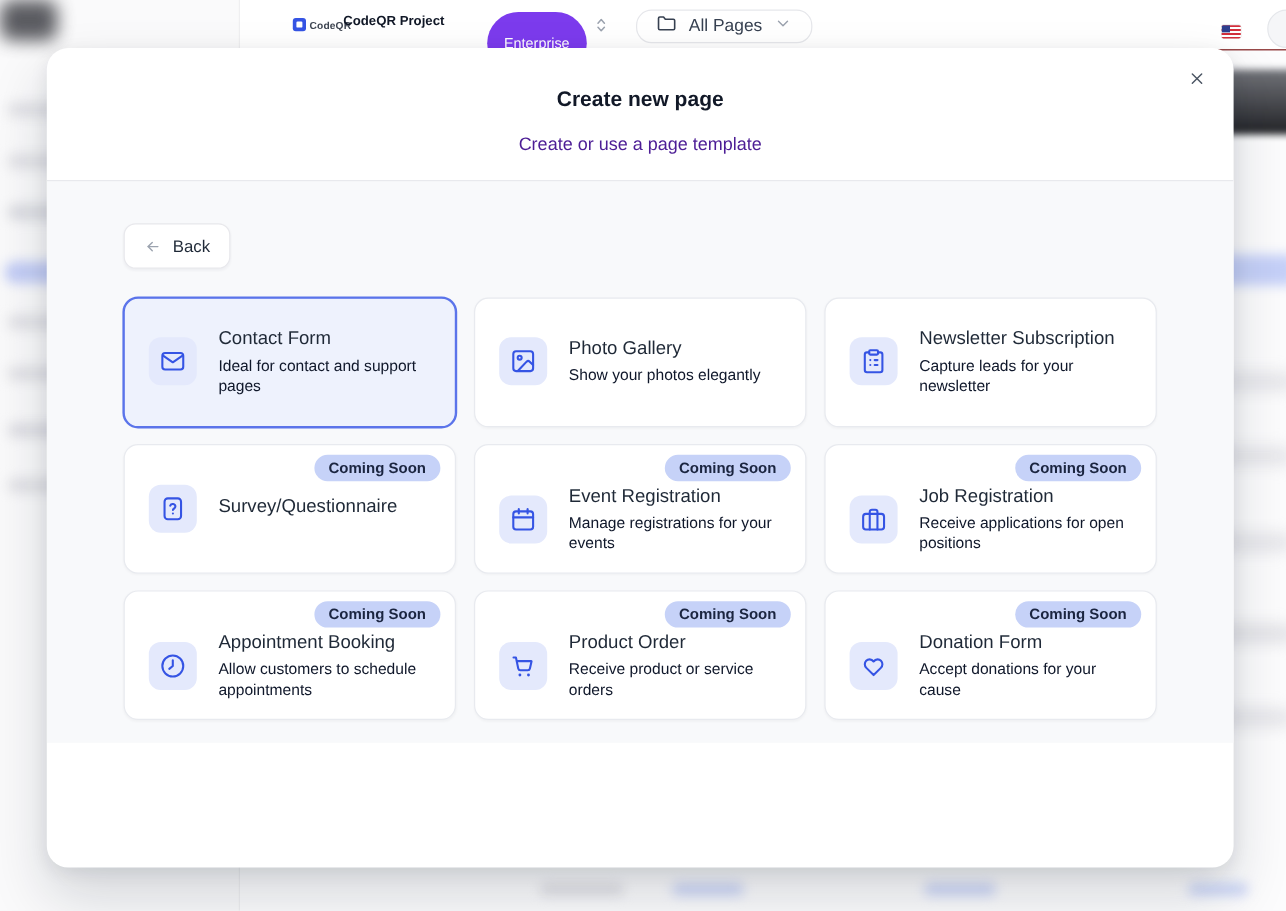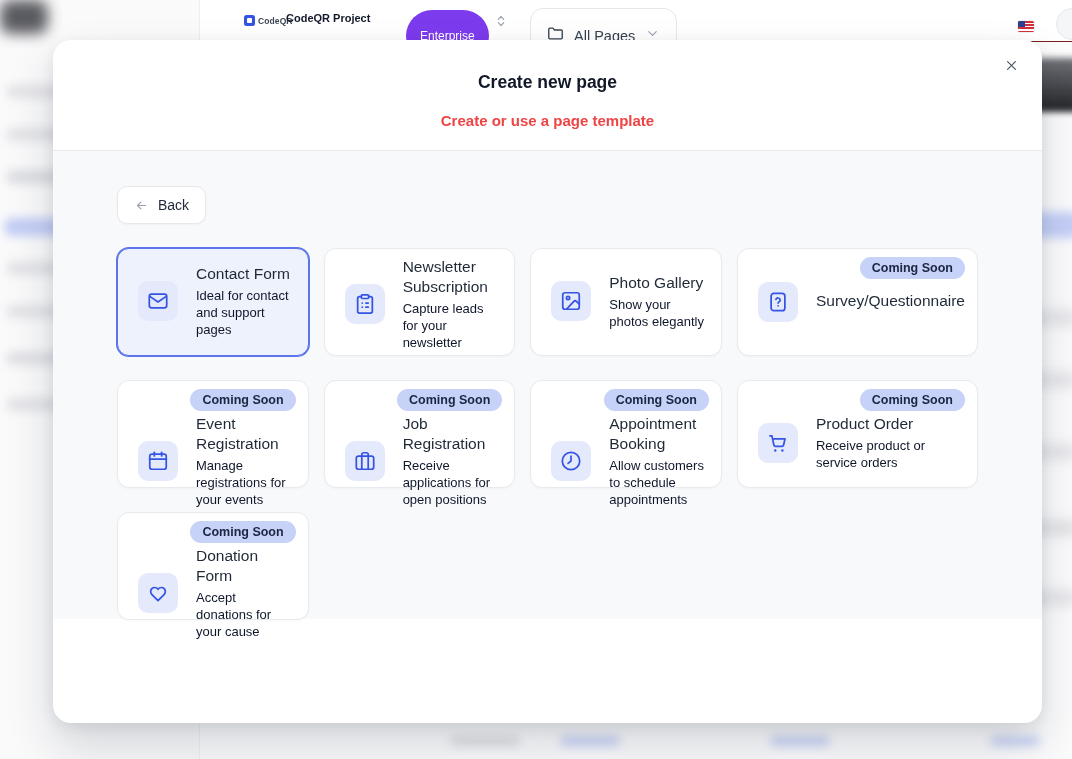--- a/index.html
+++ b/index.html
@@ -24,44 +24,44 @@
     border-bottom:1px solid #7f1d1d; z-index:2; }
   .brand { position:absolute; left:44px; top:15px; display:flex; align-items:center; gap:3px; }
   .brand .mini-sq { width:11px; height:11px; border-radius:2.5px; background:#3554E4; position:relative; }
   .brand .mini-sq::after { content:""; position:absolute; inset:3px; background:#fff; border-radius:1px; }
   .brand .brand-txt { font-size:8.5px; font-weight:700; color:#3F4652; letter-spacing:.1px; }
   .proj-name { position:absolute; left:86px; top:12px; font-size:11px; font-weight:600; color:#111827; }
   .plan-badge { position:absolute; left:206px; top:10px; background:var(--enterprise-bg,#7C3BED);
     color:#fff; font-size:12px; font-weight:500; padding:20px 14px; border-radius:999px; line-height:1; }
   .updown { position:absolute; left:293px; top:13px; color:#9CA3AF; }
   .pages-switch { position:absolute; left:330px; top:8px; display:flex; align-items:center; gap:10px;
-    border:1px solid #E6E7EB; border-radius:13px; background:#fff; padding:16px 16px; }
+    border:1px solid #E6E7EB; border-radius:13px; background:#fff; padding:2px 16px; }
   .pages-switch .lbl { font-size:14.5px; font-weight:500; color:#374151; }
   .flag { position:absolute; right:38px; top:21px; width:16px; height:11px; border-radius:1.5px; overflow:hidden;
     background:repeating-linear-gradient(#D22F3C 0 1.6px,#fff 1.6px 3.2px); box-shadow:0 0 0 .5px rgba(0,0,0,.12); }
   .flag::after { content:""; position:absolute; left:0; top:0; width:7px; height:6px; background:#2E3F8F; }
   .avatar-peek { position:absolute; right:-16px; top:8px; width:32px; height:32px; border-radius:50%;
     background:#F5F6F8; border:1px solid #E5E7EB; }
   
   .modal { position:absolute; left:39px; top:40px; width:989px; height:683px; border-radius:18px;
     background:#fff; box-shadow:0 24px 48px rgba(15,23,42,.16), 0 4px 14px rgba(15,23,42,.08);
-    z-index:10; overflow:hidden;margin-left:14px; }
+    z-index:10; overflow:hidden; }
   .modal-head { height:110px; position:relative; text-align:center; }
   .modal-title { padding-top:30px; font-size:17.5px; font-weight:600; color:#111827; line-height:24px; }
-  .modal-sub { margin-top:16px; font-size:15px; font-weight:700; color:#ef4444; line-height:22px; }
+  .modal-sub { margin-top:16px; font-size:15px; font-weight:400; color:#4c1d95; line-height:22px; }
   .close-btn { position:absolute; right:16px; top:12px; width:30px; height:30px; border:none; background:transparent;
     display:flex; align-items:center; justify-content:center; cursor:pointer; color:#4B5563; border-radius:6px; }
   .modal-body { height:469px; background:#F8F9FB; border-top:1px solid #E8E9ED; padding:35px 64px 0; }
   .back-btn { display:inline-flex; align-items:center; gap:9px; height:38px; padding:0 16px;
     background:#fff; border:1px solid #E8E8EC; border-radius:10px; cursor:pointer;
     font-family:inherit; font-size:14px; font-weight:500; color:#1F2937;
     box-shadow:0 1px 2px rgba(16,24,40,.04); }
   .back-btn .arr { color:#9CA3AF; display:flex; }
   
-  .grid { margin-top:24px; display:grid; grid-template-columns:repeat(4,1fr); grid-auto-rows:108px; gap:24px 15px; }
+  .grid { margin-top:24px; display:grid; grid-template-columns:repeat(3,1fr); grid-auto-rows:108px; gap:14px 15px; }
   .card { position:relative; border:1px solid #E8EAEF; border-radius:12px; background:#fff;
     padding:8px 12px 10px; display:flex; flex-direction:column; cursor:pointer;
     box-shadow:0 1px 2px rgba(16,24,40,.03); }
   .card.selected { border-color:var(--selected-border,#5B74EA); background:var(--selected-bg,#EEF2FD);
     box-shadow:0 0 0 1px var(--selected-border,#5B74EA); }
   .card .badge { display:none; align-self:flex-end; background:var(--coming-soon-bg,#C6D2F8);
     color:var(--coming-soon-text,#1B2540); font-size:12.5px; font-weight:600; line-height:18px;
     padding:2px 12px; border-radius:999px; }
   .card.badged .badge { display:inline-flex; }
   .card .content { display:flex; align-items:center; gap:18px; padding-left:8px; margin:auto 0; }
@@ -170,50 +170,50 @@
         <div class="title">Contact Form</div>
         <div class="desc">Ideal for contact and support pages</div>
       </span>
     </div>
   </div>
         <div class="card">
 
     <div class="content">
       <span class="tile">
               <svg class="ic" width="22" height="22" viewBox="0 0 24 24">
+                <rect x="3" y="3" width="18" height="18" rx="2.5"></rect>
+                <circle cx="8.8" cy="8.8" r="1.8"></circle>
+                <path d="m21 15.5-3.1-3.1a2 2 0 0 0-2.8 0L7.5 20.5"></path>
+              </svg>
+            </span>
+      <span class="txt">
+        <div class="title">Photo Gallery</div>
+        <div class="desc">Show your photos elegantly</div>
+      </span>
+    </div>
+  </div>
+        <div class="card">
+
+    <div class="content">
+      <span class="tile">
+              <svg class="ic" width="22" height="22" viewBox="0 0 24 24">
                 <rect x="8" y="2" width="8" height="4" rx="1"></rect>
                 <path d="M16 4h2a2 2 0 0 1 2 2v14a2 2 0 0 1-2 2H6a2 2 0 0 1-2-2V6a2 2 0 0 1 2-2h2"></path>
                 <path d="M9 11h.01"></path>
                 <path d="M13 11h2.5"></path>
                 <path d="M9 15.5h.01"></path>
                 <path d="M13 15.5h2.5"></path>
               </svg>
             </span>
       <span class="txt">
         <div class="title">Newsletter Subscription</div>
         <div class="desc">Capture leads for your newsletter</div>
       </span>
     </div>
   </div>
-        <div class="card">
-
-    <div class="content">
-      <span class="tile">
-              <svg class="ic" width="22" height="22" viewBox="0 0 24 24">
-                <rect x="3" y="3" width="18" height="18" rx="2.5"></rect>
-                <circle cx="8.8" cy="8.8" r="1.8"></circle>
-                <path d="m21 15.5-3.1-3.1a2 2 0 0 0-2.8 0L7.5 20.5"></path>
-              </svg>
-            </span>
-      <span class="txt">
-        <div class="title">Photo Gallery</div>
-        <div class="desc">Show your photos elegantly</div>
-      </span>
-    </div>
-  </div>
         <div class="card badged">
     <span class="badge">Coming Soon</span>
     <div class="content">
       <span class="tile">
               <svg class="ic" width="22" height="22" viewBox="0 0 24 24">
                 <rect x="4.5" y="2.5" width="15" height="19" rx="3"></rect>
                 <path d="M9.7 9.2a2.4 2.4 0 0 1 4.66.8c0 1.6-2.26 2-2.26 3.1"></path>
                 <path d="M12.1 16.2h.01"></path>
               </svg>
             </span>

